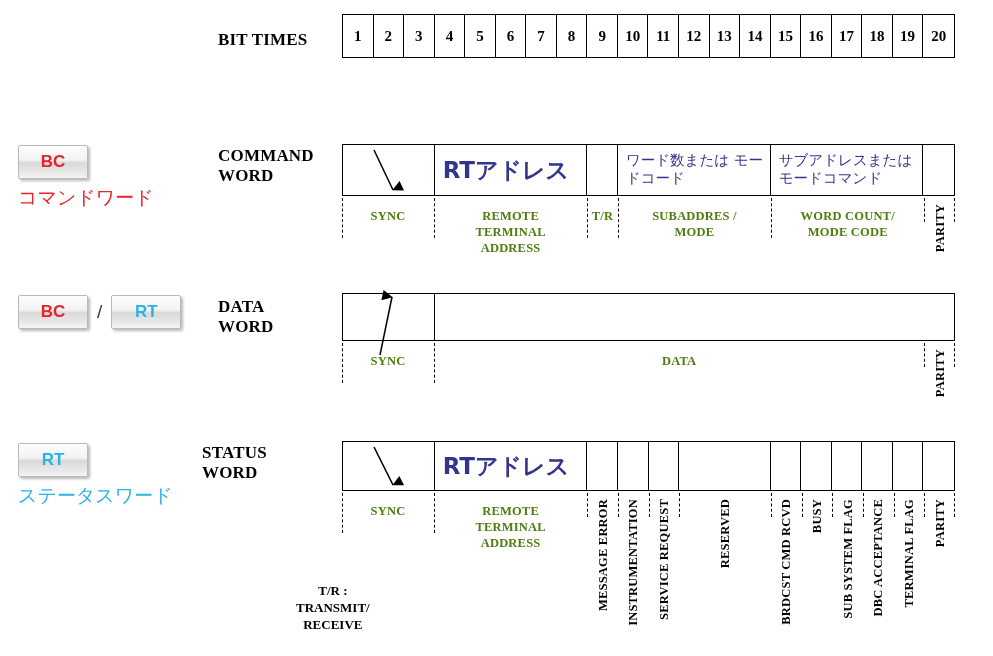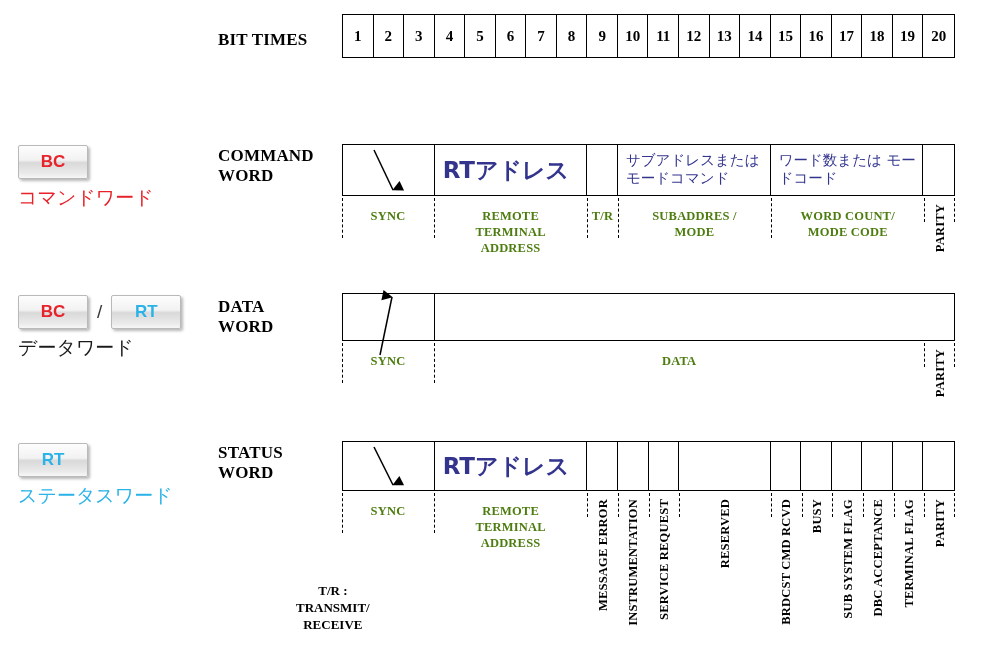--- a/index.html
+++ b/index.html
@@ -217,26 +217,26 @@
 <div class="abs row-label" style="left:218px; top:146px; white-space:pre-line;">COMMAND
 WORD</div>
 
 <div class="grid" id="command-word-grid" style="left:342px; top:144px; width:613px; height:52px;">
     <div class="cell" style="width: 91.95px;"></div>
     <div class="cell" style="width: 153.25px;">
       <div class="jp-blue jp-big">RTアドレス</div>
     </div>
     <div class="cell" style="width: 30.65px;"></div>
     <div class="cell" style="width: 153.25px;">
+      <div class="jp-blue jp-small">ワード数または
+モードコード</div>
+    </div>
+    <div class="cell" style="width: 153.25px;">
       <div class="jp-blue jp-small">サブアドレスまたは
 モードコマンド</div>
-    </div>
-    <div class="cell" style="width: 153.25px;">
-      <div class="jp-blue jp-small">ワード数または
-モードコード</div>
     </div>
     <div class="cell" style="width: 30.65px;"></div>
   </div>
 
 <svg class="arrow" style="left:342px; top:144px;" width="120" height="70">
   <defs>
     <marker id="ah-down" markerWidth="9" markerHeight="9" refX="4.5" refY="7.5" orient="auto">
       <path d="M1,1 L4.5,8 L8,1 z" fill="#000"></path>
     </marker>
   </defs>
@@ -262,21 +262,20 @@
     <div class="ann-vert" style="left: 590.675px; top: 8px;">PARITY</div>
     <div class="tick" style="left: 612px; top: 2px; height: 24px;"></div>
   </div>
 
 <div class="abs" style="left:18px; top:295px;">
   <div style="display:flex; align-items:center; gap:9px;">
     <div class="badge badge-bc">BC</div>
     <div class="badge-slash">/</div>
     <div class="badge badge-rt">RT</div>
   </div>
-  <div class="badge-caption cap-black" style="margin-top:6px;">データワード</div>
 </div>
 
 <div class="abs row-label" style="left:218px; top:297px; white-space:pre-line;">DATA
 WORD</div>
 
 <div class="grid" id="data-word-grid" style="left:342px; top:293px; width:613px; height:48px;">
     <div class="cell" style="width: 91.95px;"></div>
     <div class="cell" style="width: 30.65px;"></div>
   </div>
 
@@ -299,21 +298,21 @@
     <div class="tick" style="left: 612px; top: 2px; height: 24px;"></div>
   </div>
 
 <div class="abs" style="left:18px; top:443px;">
   <div style="display:flex; align-items:center; gap:8px;">
     <div class="badge badge-rt">RT</div>
   </div>
   <div class="badge-caption cap-cyan" style="margin-top:6px;">ステータスワード</div>
 </div>
 
-<div class="abs row-label" style="left:218px; top:443px; white-space:pre-line;">STATUS
+<div class="abs row-label" style="left:202px; top:443px; white-space:pre-line;">STATUS
 WORD</div>
 
 <div class="grid" id="status-word-grid" style="left:342px; top:441px; width:613px; height:50px;">
     <div class="cell" style="width: 91.95px;"></div>
     <div class="cell" style="width: 153.25px;">
       <div class="jp-blue jp-big">RTアドレス</div>
     </div>
     <div class="cell" style="width: 30.65px;"></div>
     <div class="cell" style="width: 30.65px;"></div>
     <div class="cell" style="width: 30.65px;"></div>

